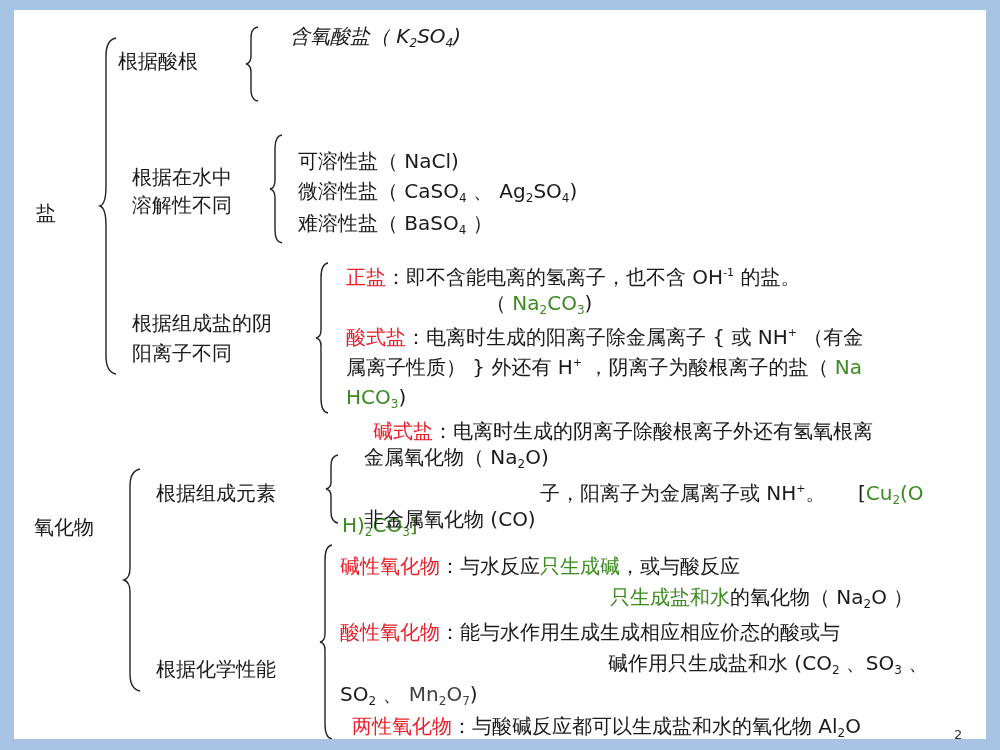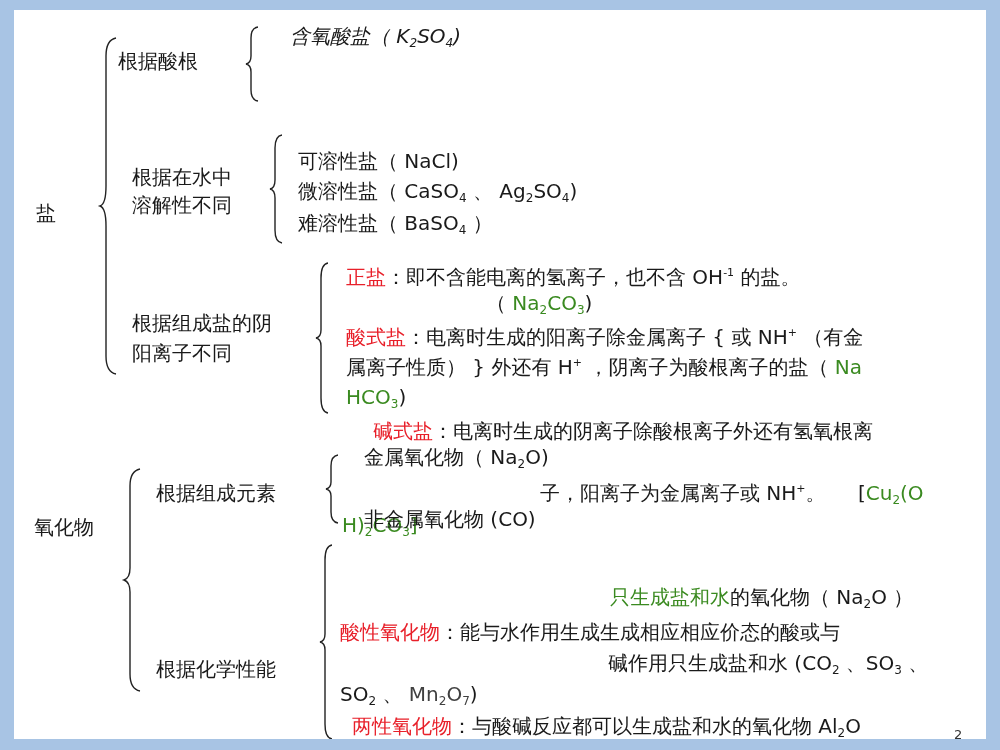--- a/index.html
+++ b/index.html
@@ -107,20 +107,23 @@
   </div>
   <div class="t" style="left:142px; top:646px;">根据化学性能</div>
 
   <div class="t" style="left:350px; top:496px;">
     <span>非金属氧化物</span><span> (CO)</span>
   </div>
   <svg class="brace" style="left:306px; top:534px;" width="16" height="196">
     <path d="M12 1 Q5 2 5 16 L5 90 Q5 97 0 98 Q5 99 5 106 L5 180 Q5 194 12 195"></path>
   </svg>
 
+  <div class="t" style="left:326px; top:543px;">
+    <span class="red">碱性氧化物</span><span>：与水反应</span><span class="green">只生成碱</span><span>，或与酸反应</span>
+  </div>
   <div class="t" style="left:596px; top:574px;text-align:right;">
     <span class="green">只生成盐和水</span><span>的氧化物（ Na</span><sub>2</sub><span>O ）</span>
   </div>
 
   <div class="t" style="left:326px; top:609px;">
     <span class="red">酸性氧化物</span><span>：能与水作用生成生成相应相应价态的酸或与</span>
   </div>
   <div class="t" style="left:594px; top:640px;">
     <span>碱作用只生成盐和水 (CO</span><sub>2</sub><span> 、SO</span><sub>3</sub><span> 、</span>
   </div>

